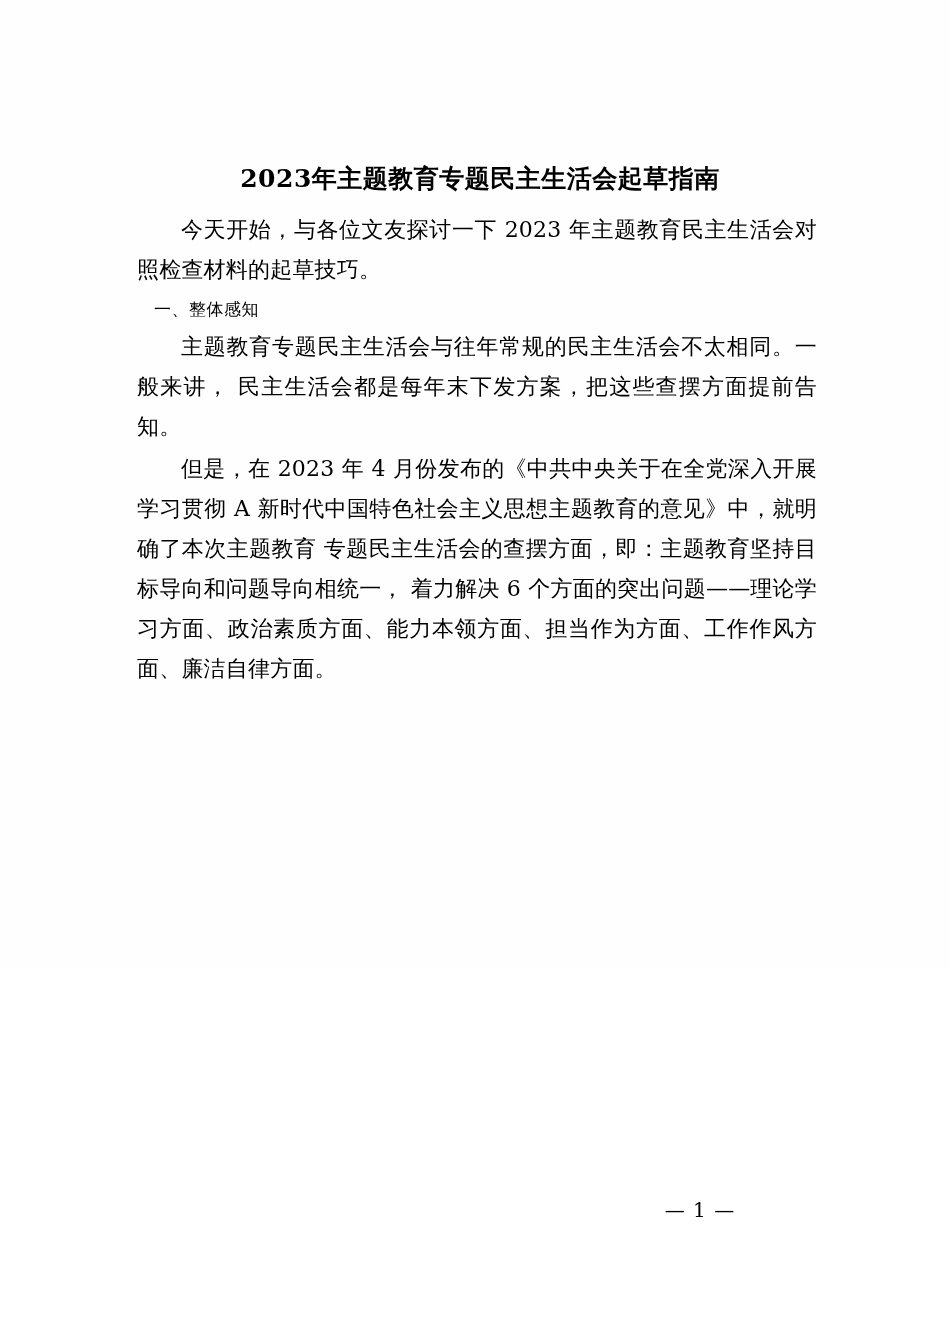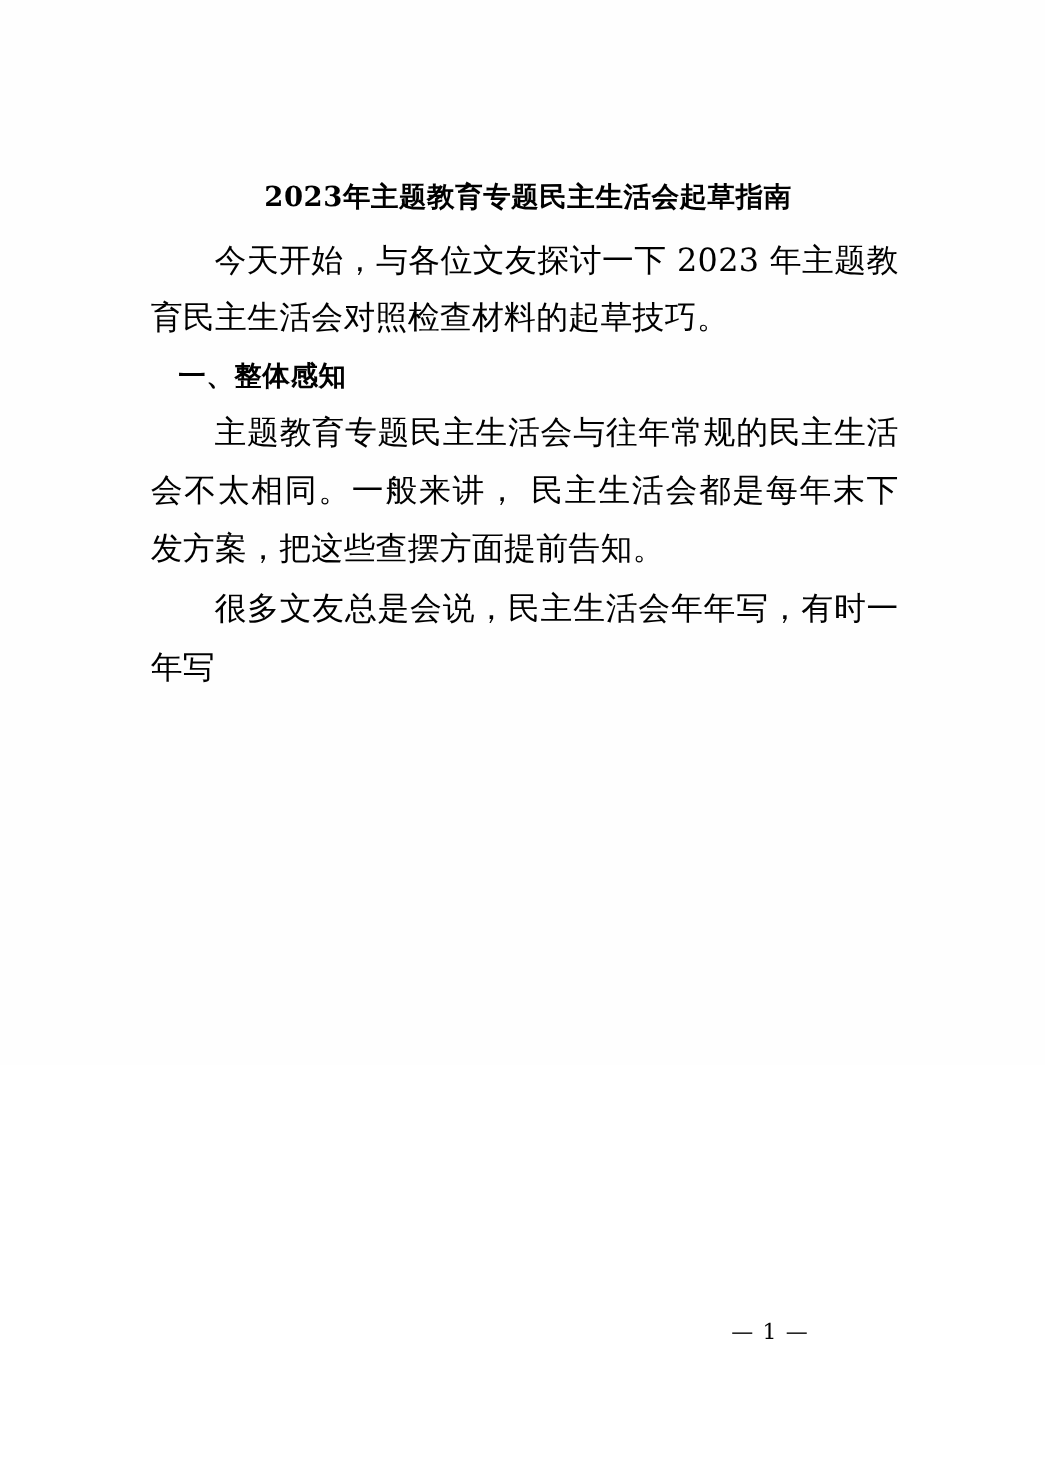--- a/index.html
+++ b/index.html
@@ -33,31 +33,31 @@
     font-family: "DejaVu Serif", "Liberation Serif", serif;
     font-weight: bold;
     font-size: 25px;
     text-align: center;
     letter-spacing: 0.5px;
     line-height: 1.5;
     margin: 0 0 12px 0;
     padding-left: 6px;
   }
   .para {
-    font-size: 29px;
+    font-size: 22px;
     line-height: 1.82;
     text-align: justify;
     text-justify: inter-ideograph;
     margin: 0 0 2px 0;
     text-indent: 2em;
     letter-spacing: 0.2px;
   }
   .heading {
-    font-size: 25px;
-    font-weight: bold;
+    font-size: 17px;
+    font-weight: normal;
     line-height: 1.82;
     margin: 4px 0 2px 0;
     text-indent: 1em;
     letter-spacing: 0.5px;
   }
   .page-number {
     position: absolute;
     left: 0;
     top: 1198px;
     width: 950px;
@@ -78,23 +78,23 @@
 <div class="page">
   <div class="content">
     <h1 class="doc-title">2023年主题教育专题民主生活会起草指南</h1>
 
     <p class="para">今天开始，与各位文友探讨一下 2023 年主题教育民主生活会对照检查材料的起草技巧。</p>
 
     <p class="heading">一、整体感知</p>
 
     <p class="para">主题教育专题民主生活会与往年常规的民主生活会不太相同。一般来讲， 民主生活会都是每年末下发方案，把这些查摆方面提前告知。</p>
 
+    <p class="para">但是，在 2023 年 4 月份发布的《中共中央关于在全党深入开展学习贯彻 A 新时代中国特色社会主义思想主题教育的意见》中，就明确了本次主题教育 专题民主生活会的查摆方面，即：主题教育坚持目标导向和问题导向相统一， 着力解决 6 个方面的突出问题——理论学习方面、政治素质方面、能力本领方面、担当作为方面、工作作风方面、廉洁自律方面。</p>
 
 
 
 
-    <p class="para">很多文友总是会说，民主生活会年年写，有时一年写</p>
   </div>
 
   <div class="page-number">
     <span class="pn-inner">— 1 —</span>
   </div>
 </div>
 
 </body></html>

